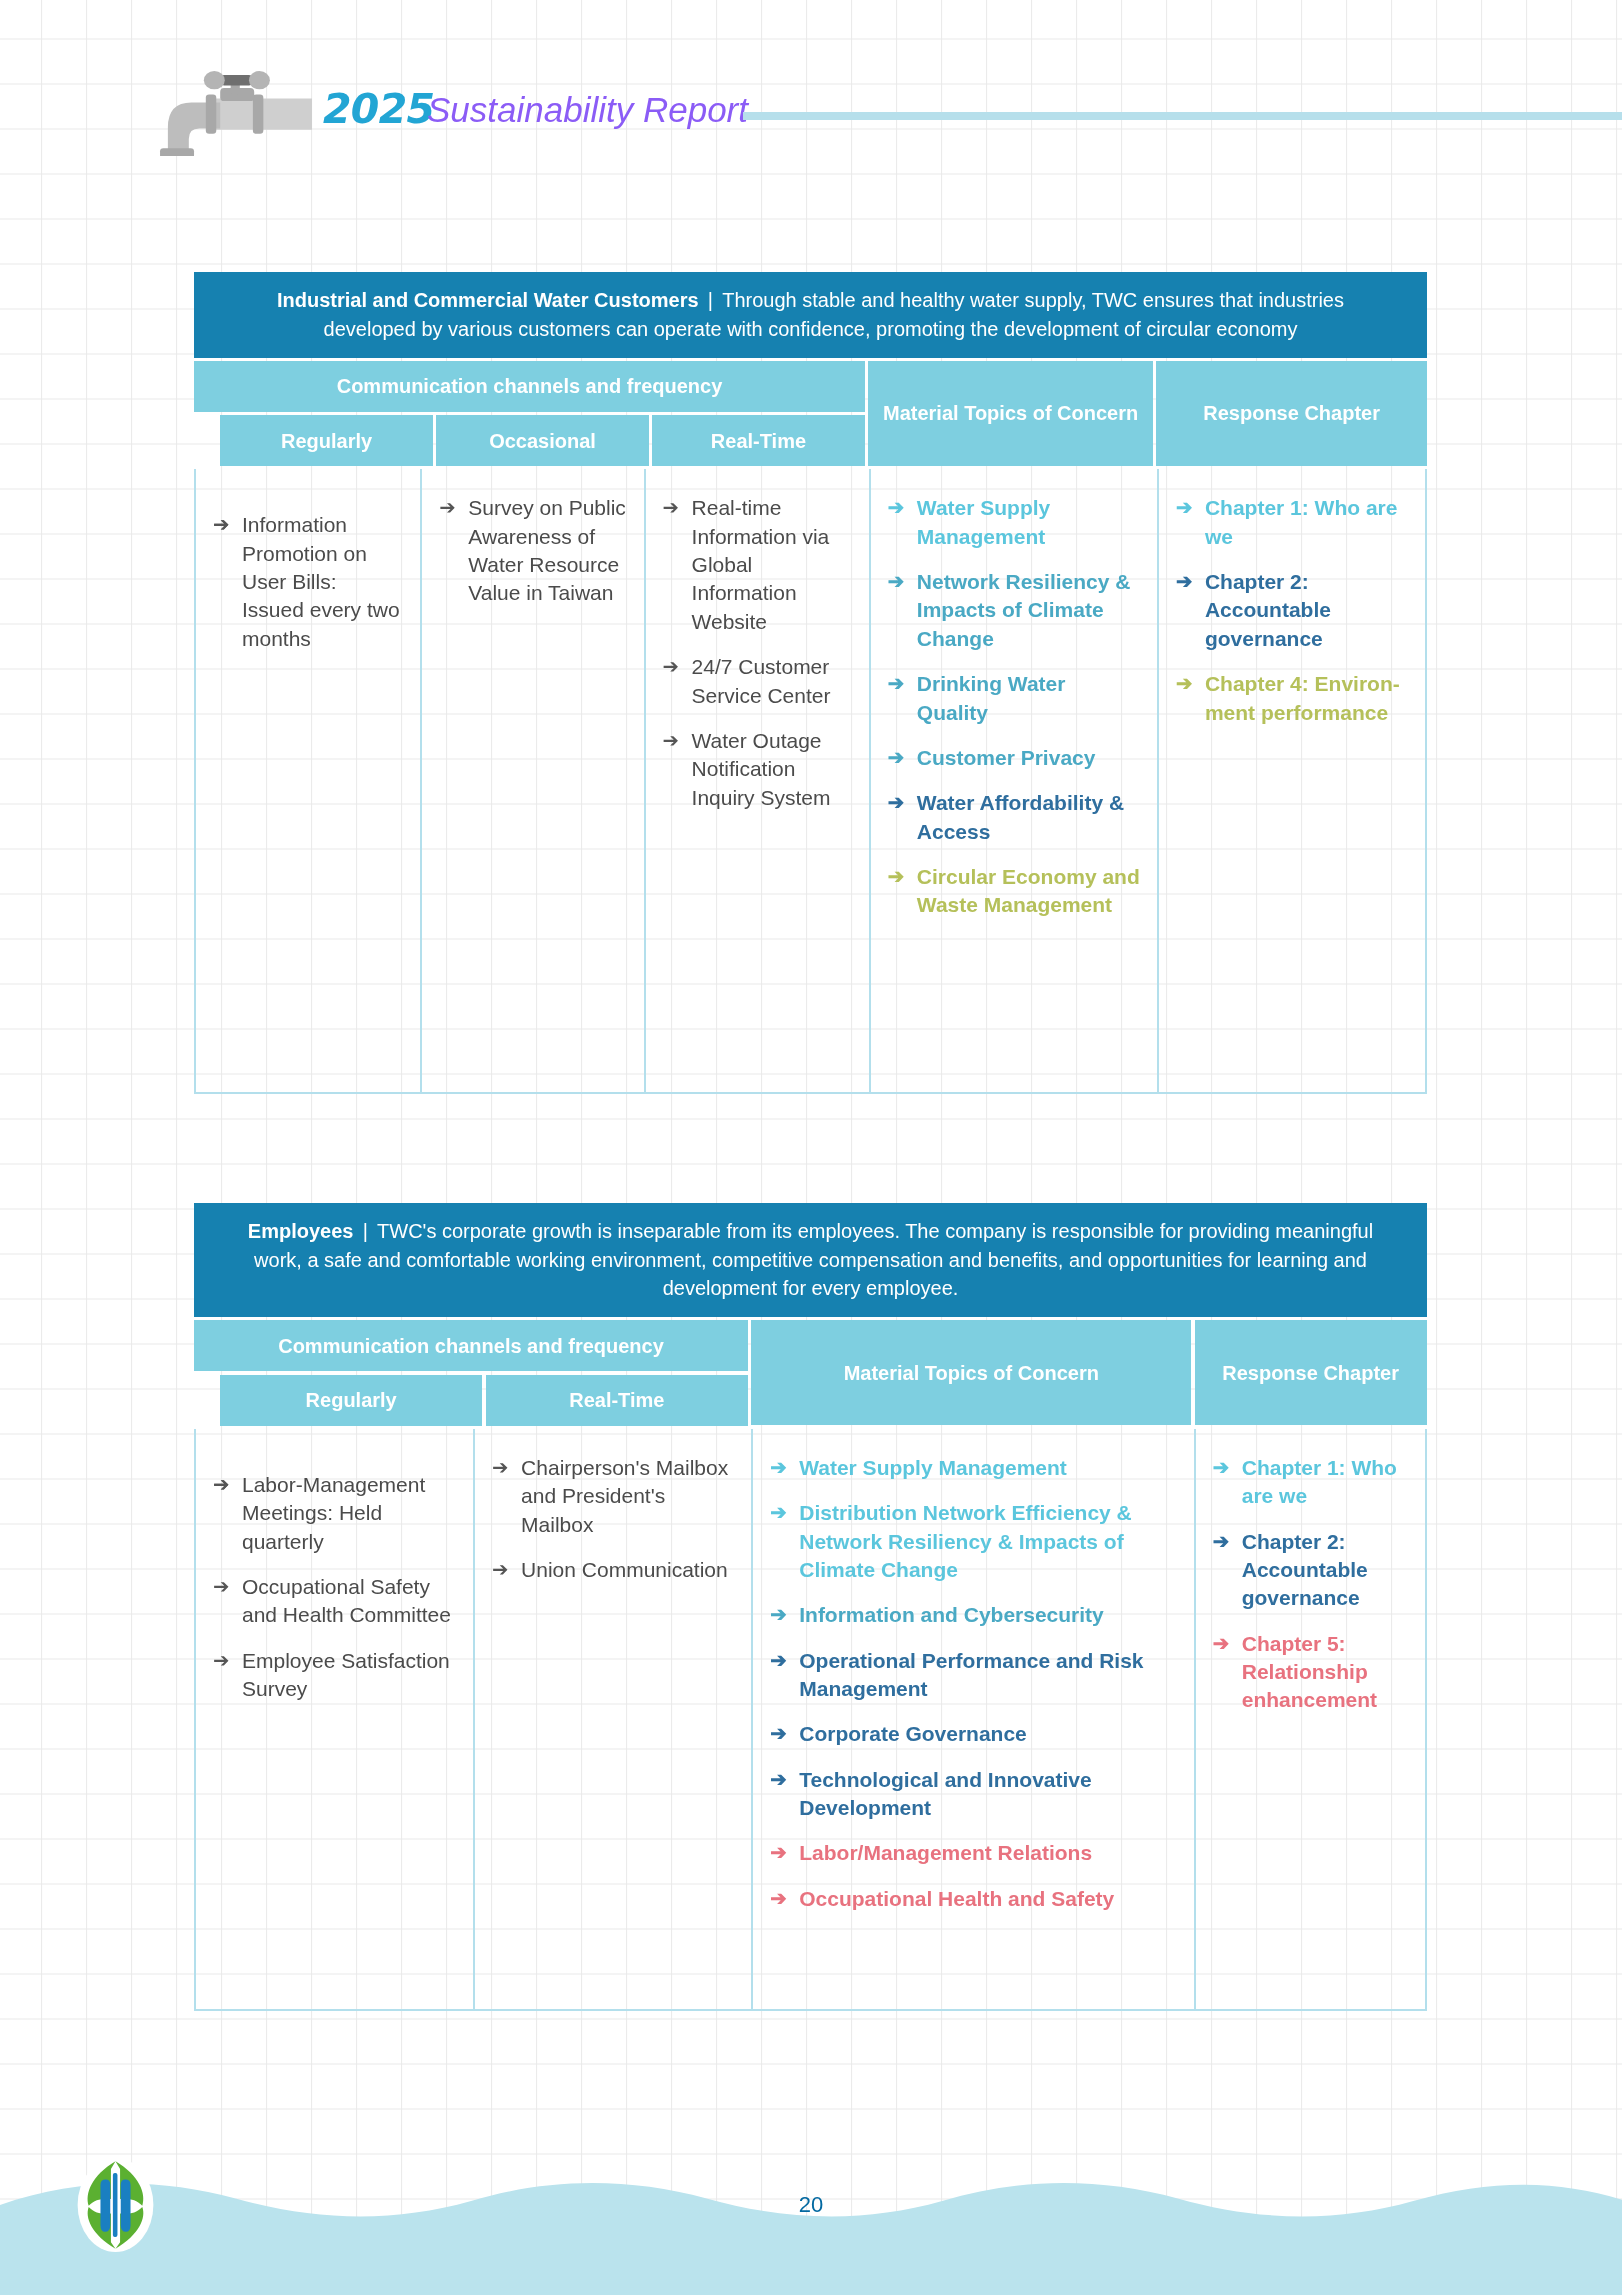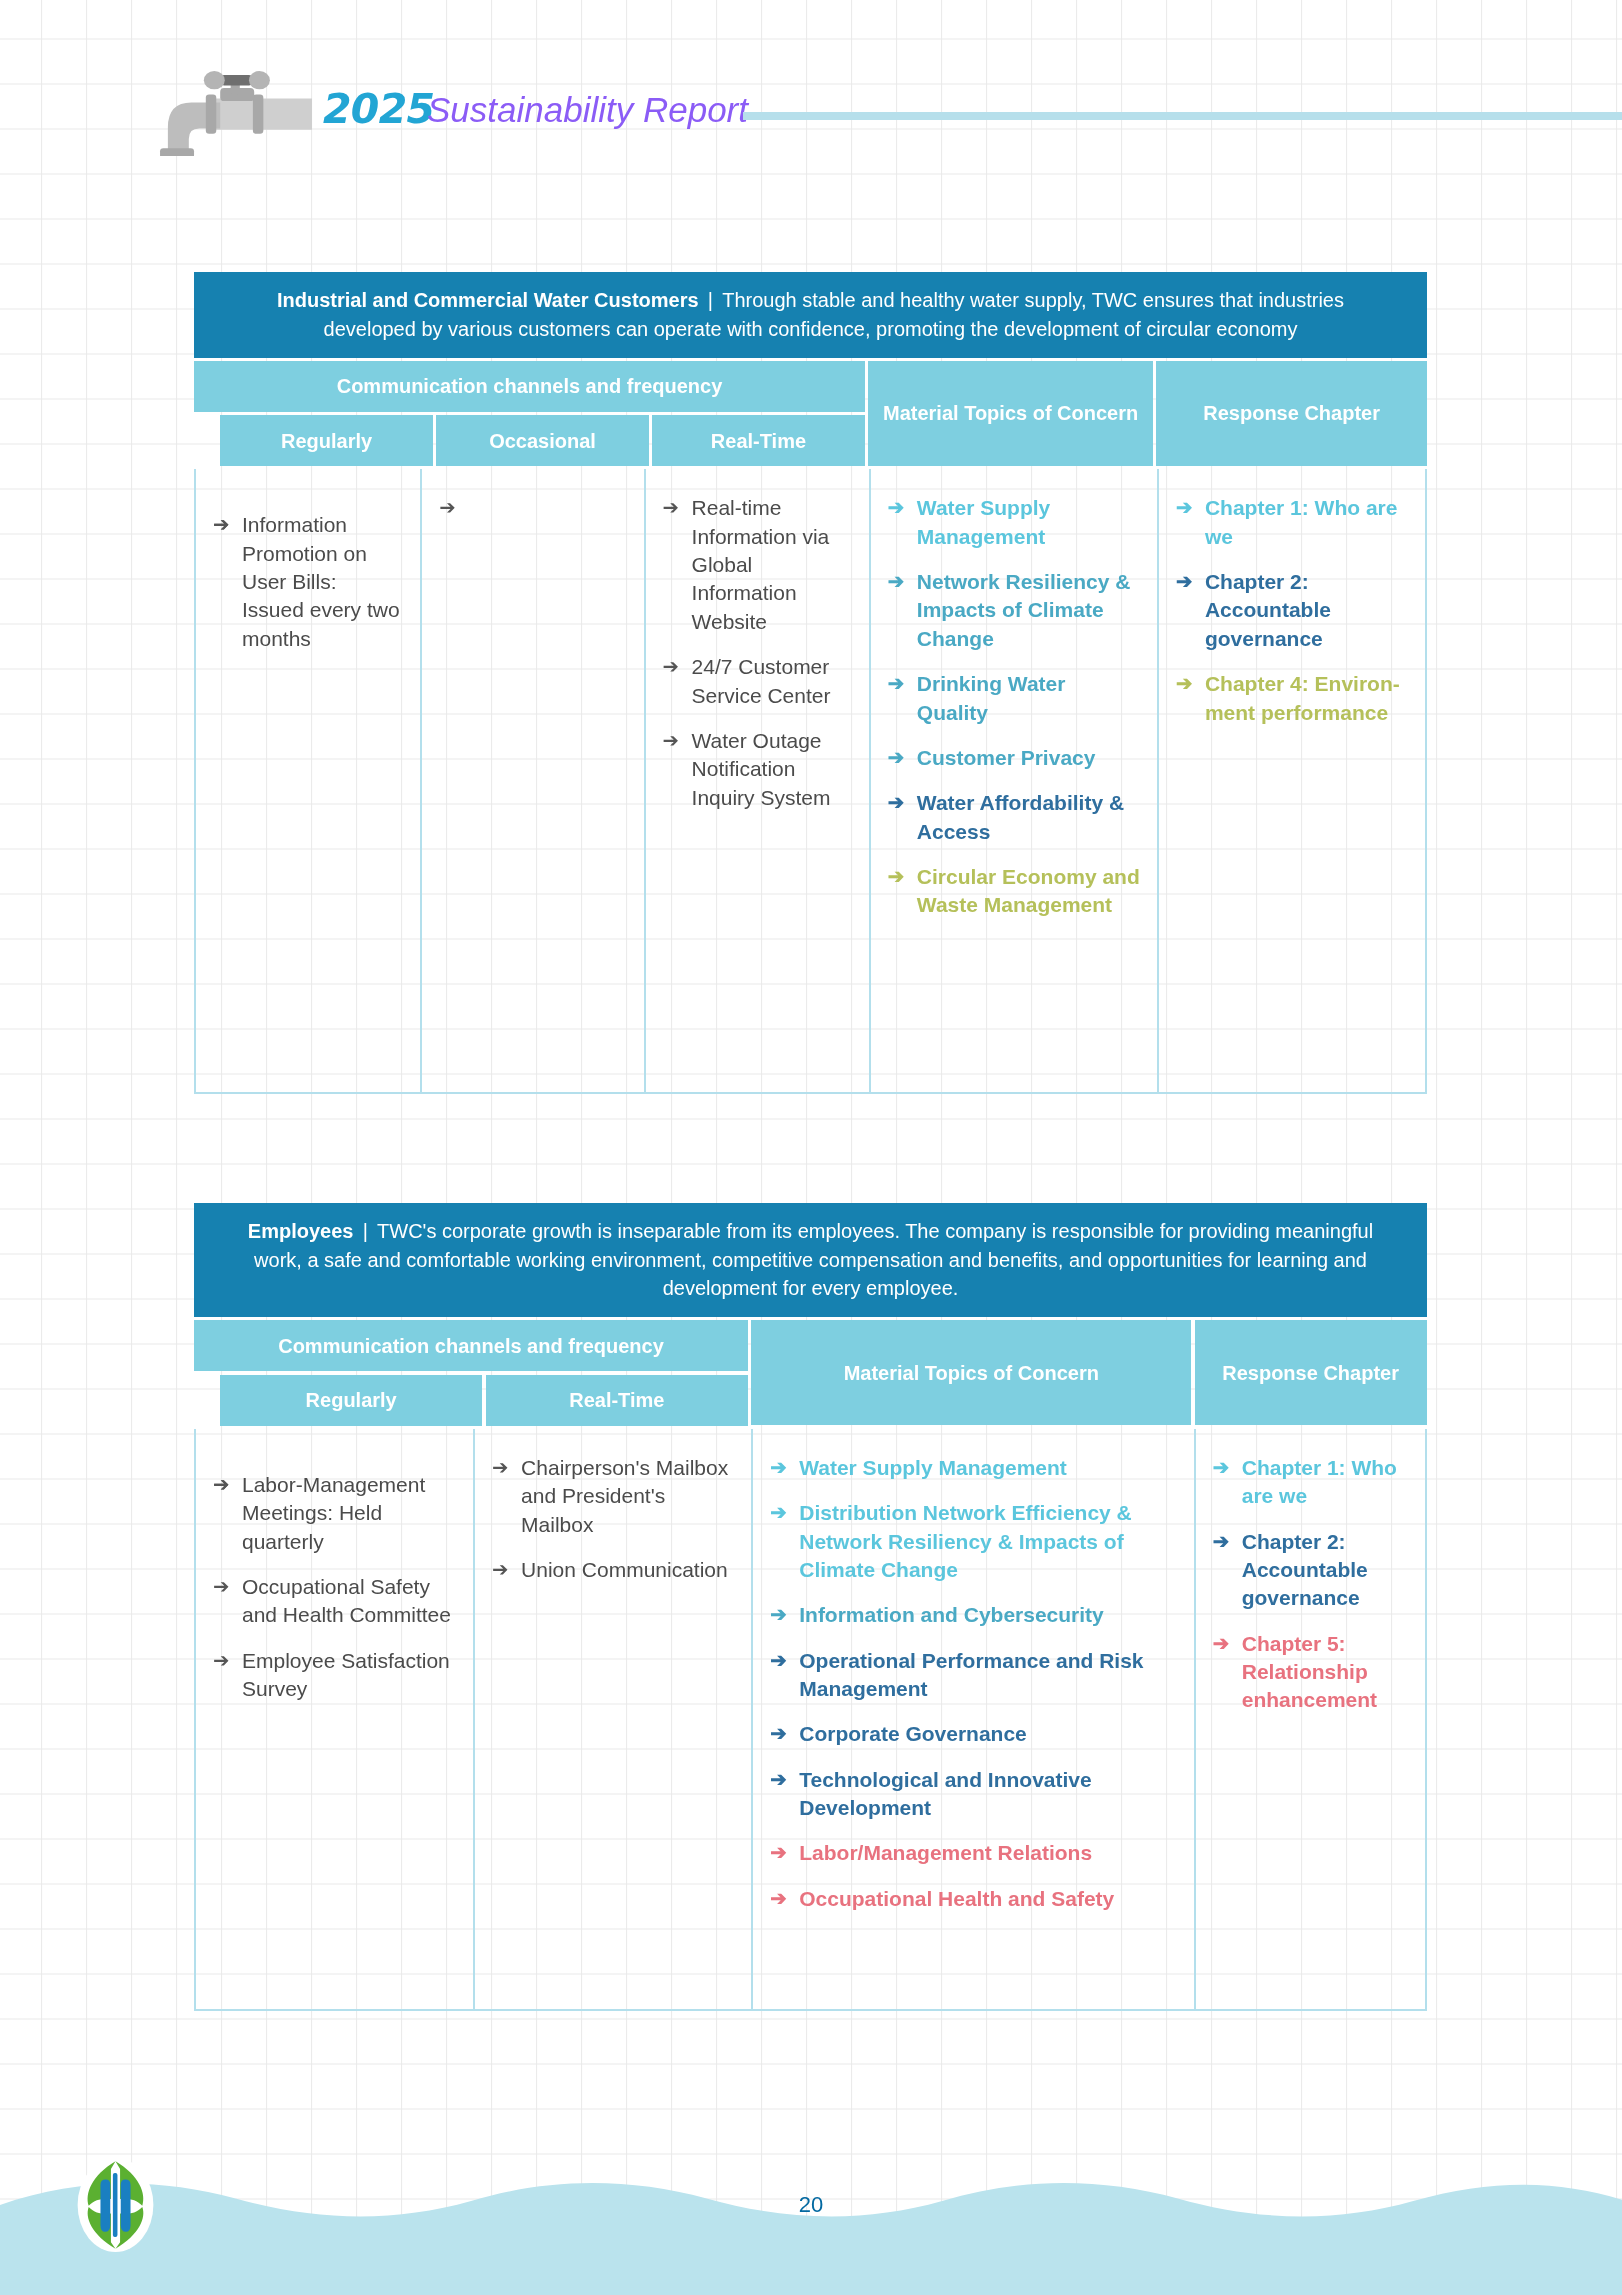--- a/index.html
+++ b/index.html
@@ -140,21 +140,21 @@
 
     <div class="body-row" style="min-height:625px;">
       <div class="body-cell" style="width:225px;">
         <ul class="items plain">
             <li><span class="arw">➔</span></li>
             <li><span class="arw">➔</span><span>Information Promotion on User Bills: Issued every two months</span></li>
           </ul>
       </div>
       <div class="body-cell" style="width:224px;">
         <ul class="items plain">
-            <li><span class="arw">➔</span></li>
+            <li><span class="arw">➔</span><span>Survey on Public Awareness of Water Resource Value in Taiwan</span></li>
           </ul>
       </div>
       <div class="body-cell" style="width:226px;">
         <ul class="items plain">
             <li><span class="arw">➔</span><span>Real-time Information via Global Information Website</span></li>
             <li><span class="arw">➔</span><span>24/7 Customer Service Center</span></li>
             <li><span class="arw">➔</span><span>Water Outage Notification Inquiry System</span></li>
           </ul>
       </div>
       <div class="body-cell" style="width:289px;">

